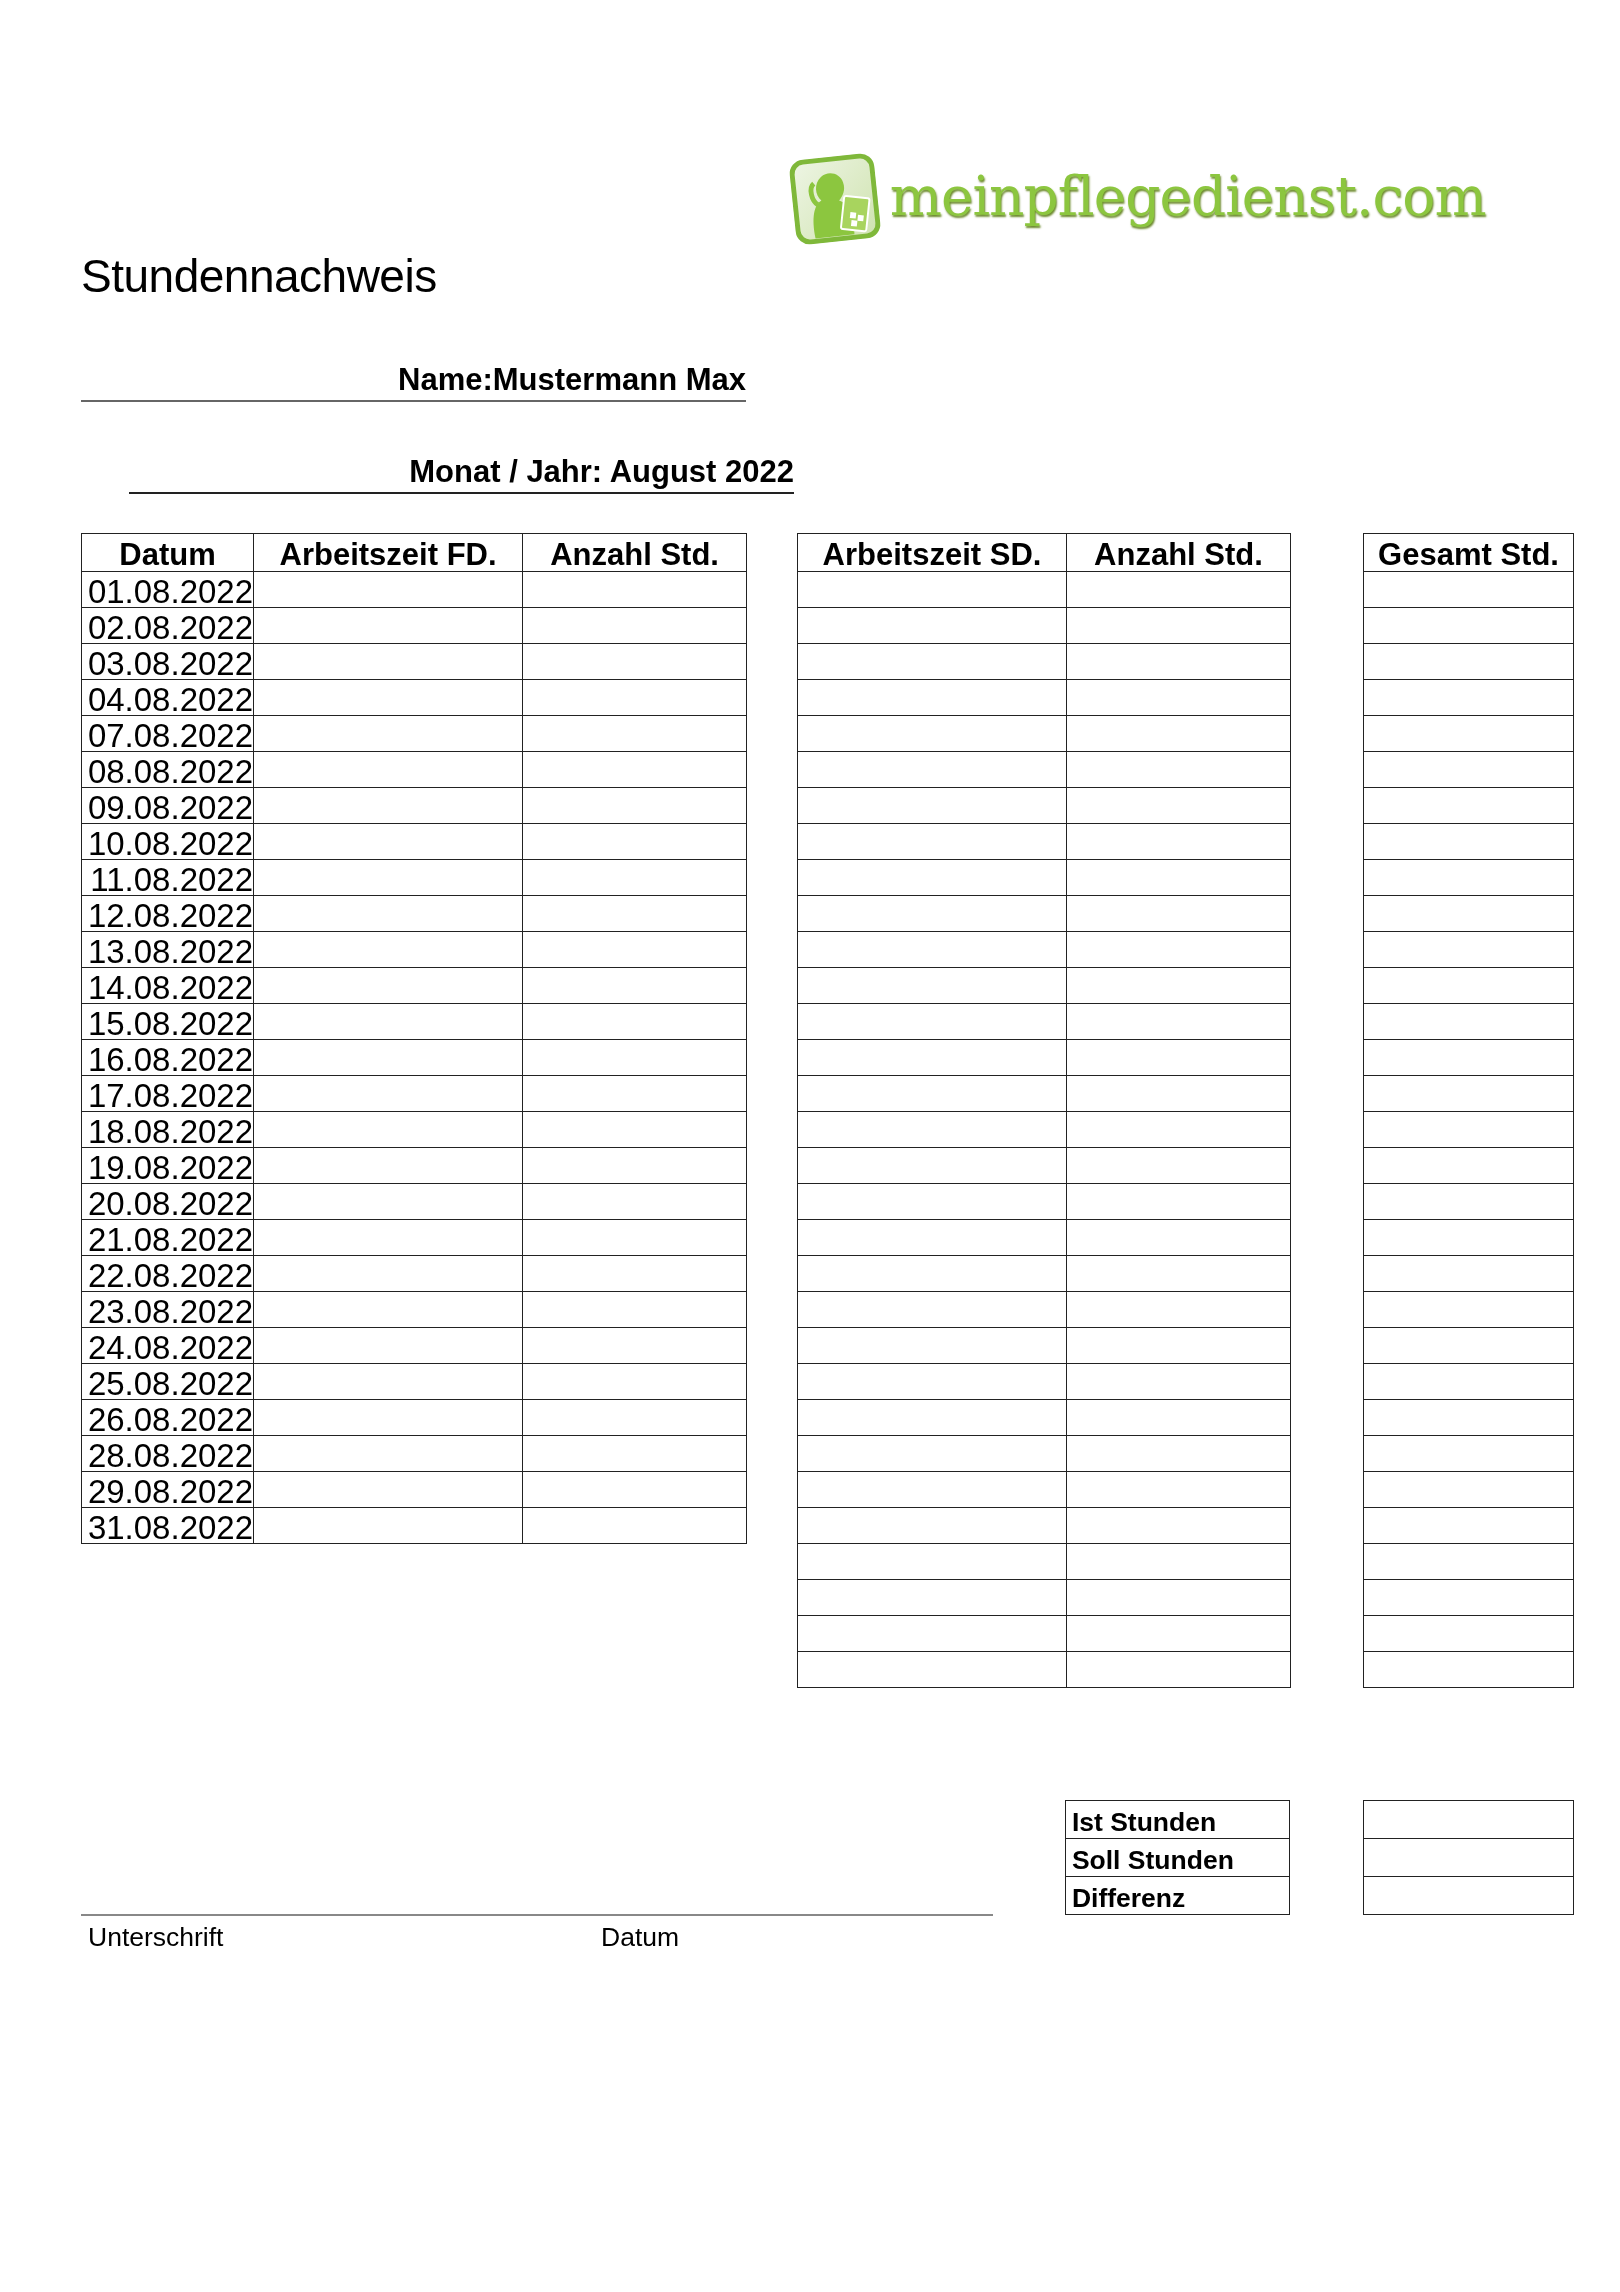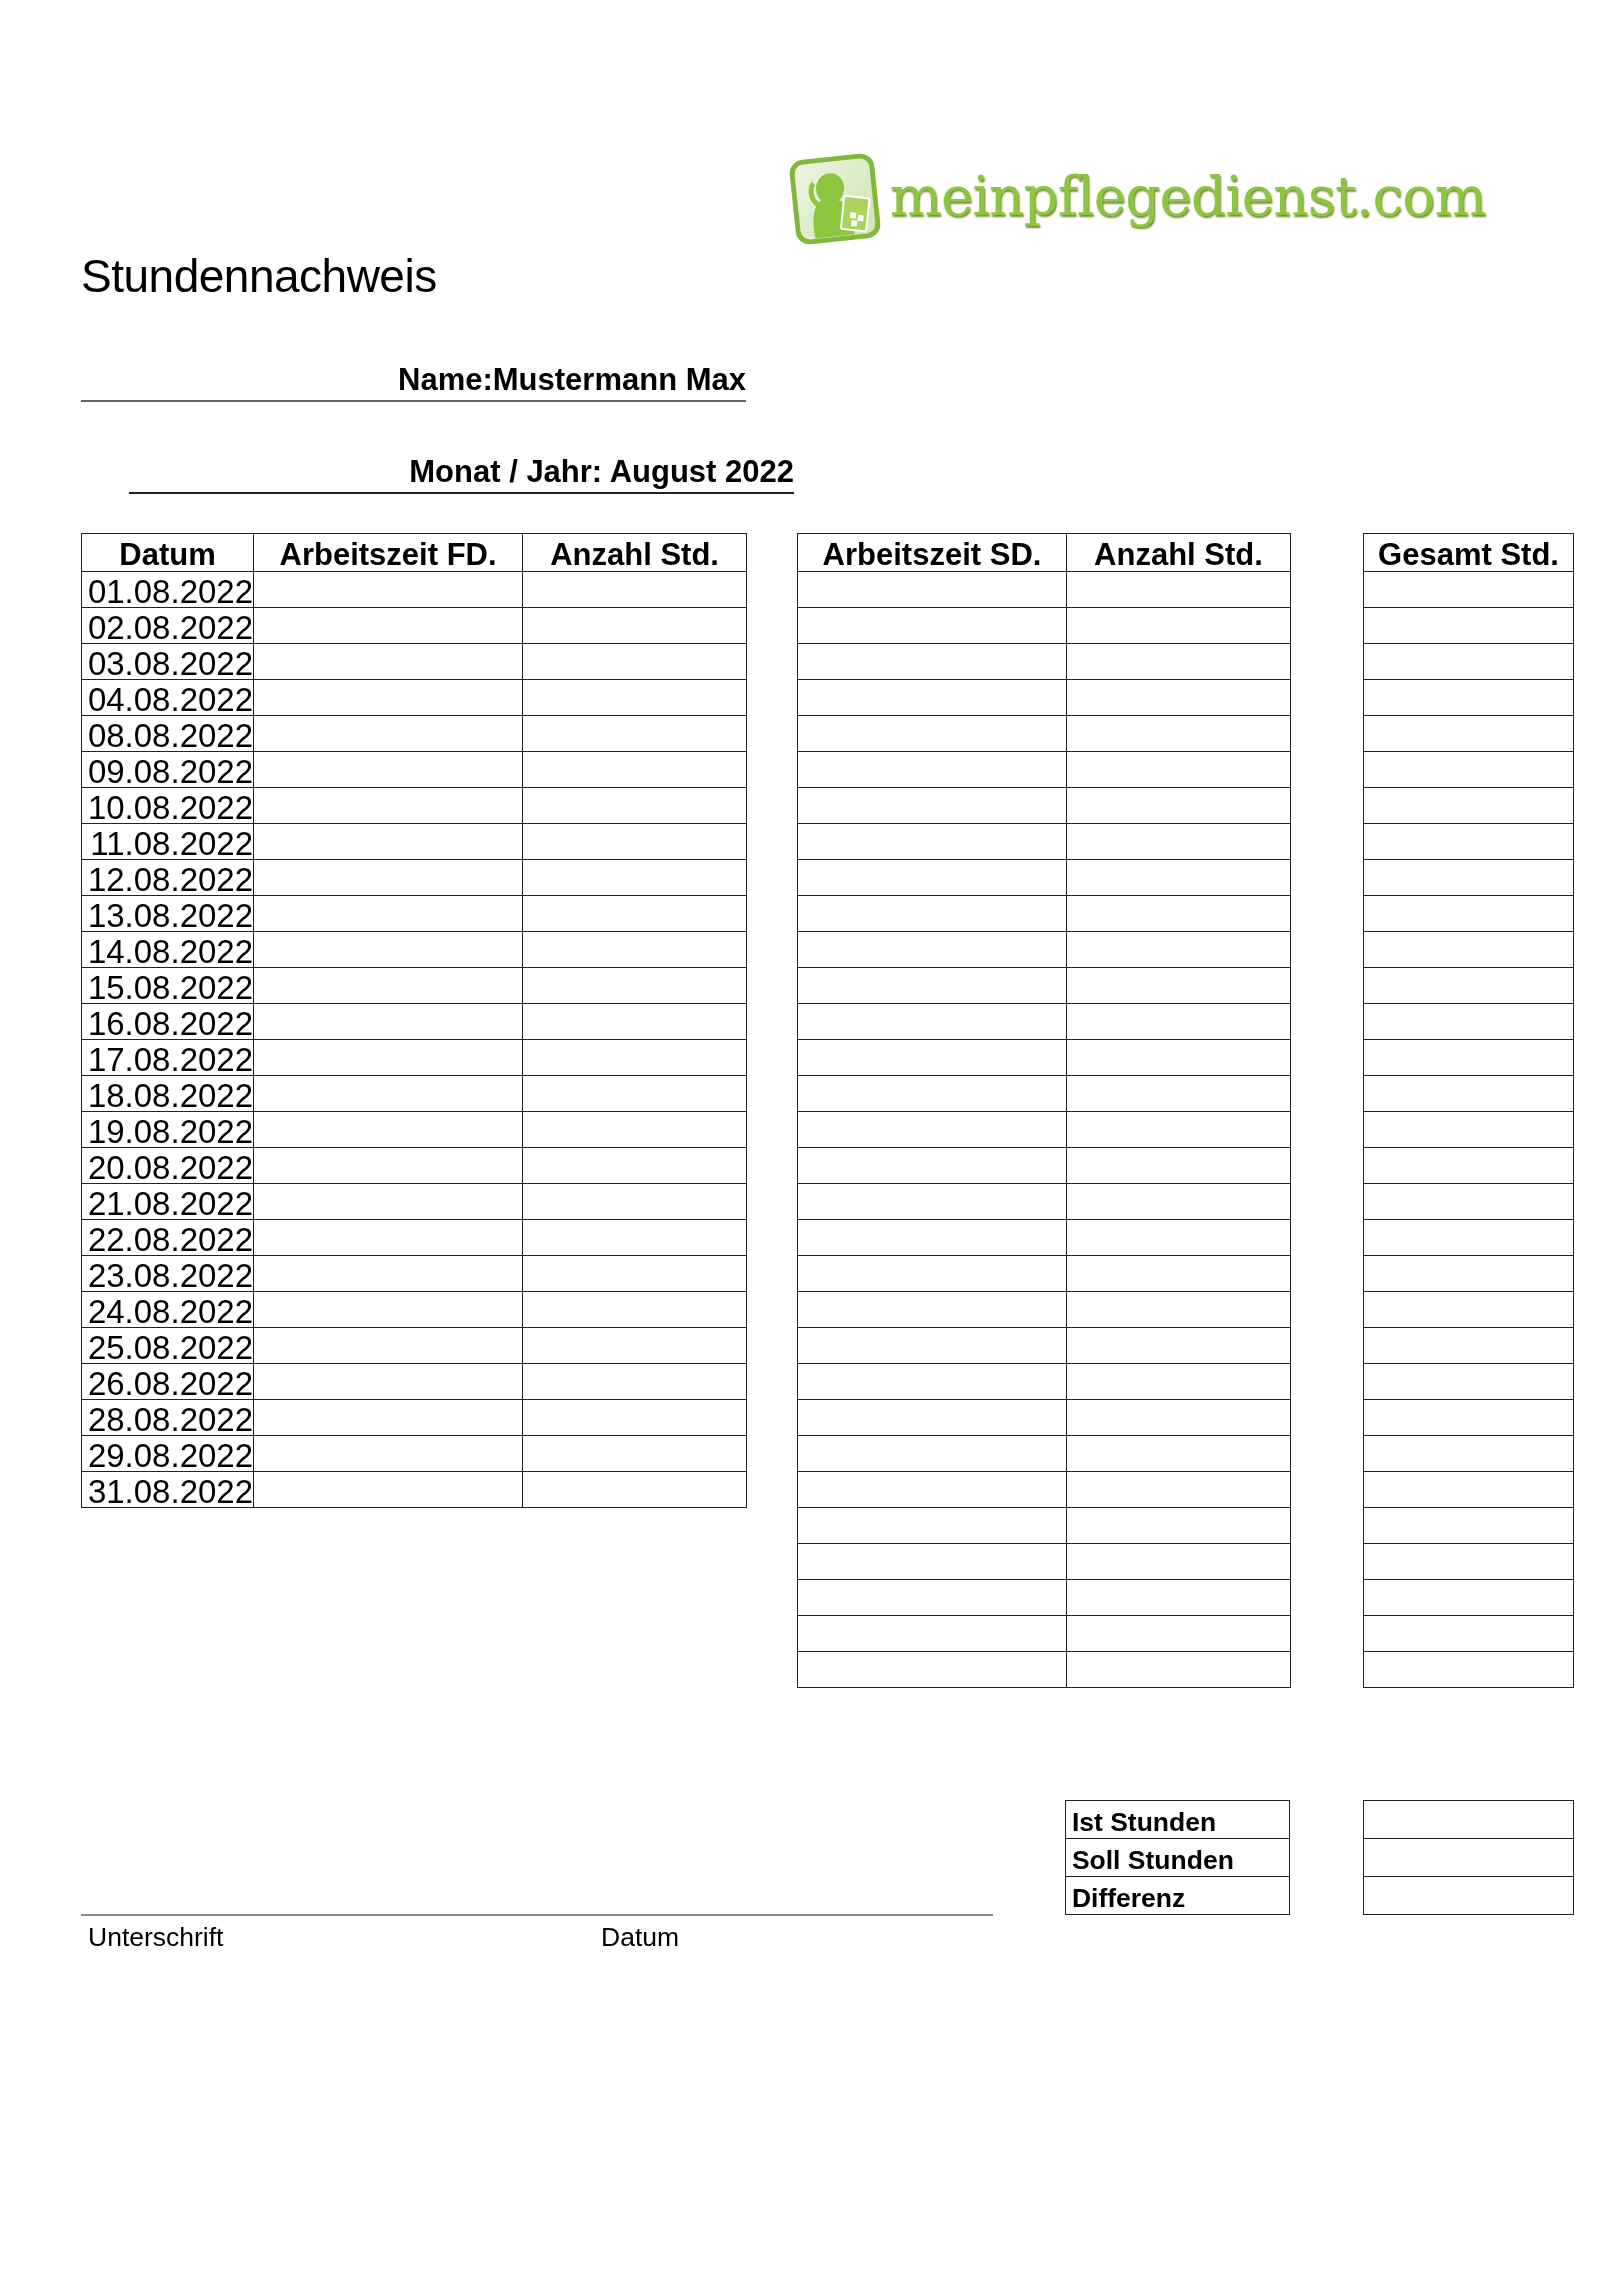--- a/index.html
+++ b/index.html
@@ -107,20 +107,25 @@
         <td class="date c-datum">03.08.2022</td>
         <td class="c-fd"></td>
         <td class="c-anz"></td>
       </tr>
       <tr>
         <td class="date c-datum">04.08.2022</td>
         <td class="c-fd"></td>
         <td class="c-anz"></td>
       </tr>
       <tr>
+        <td class="date c-datum">07.08.2022</td>
+        <td class="c-fd"></td>
+        <td class="c-anz"></td>
+      </tr>
+      <tr>
         <td class="date c-datum">08.08.2022</td>
         <td class="c-fd"></td>
         <td class="c-anz"></td>
       </tr>
       <tr>
         <td class="date c-datum">09.08.2022</td>
         <td class="c-fd"></td>
         <td class="c-anz"></td>
       </tr>
       <tr>

